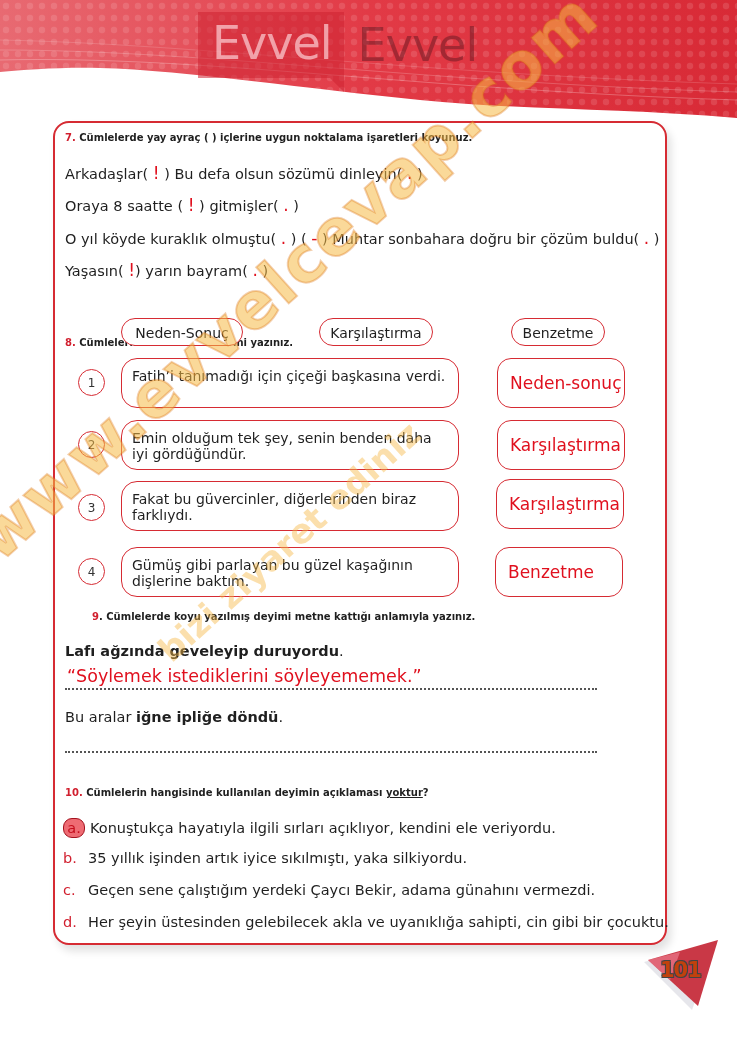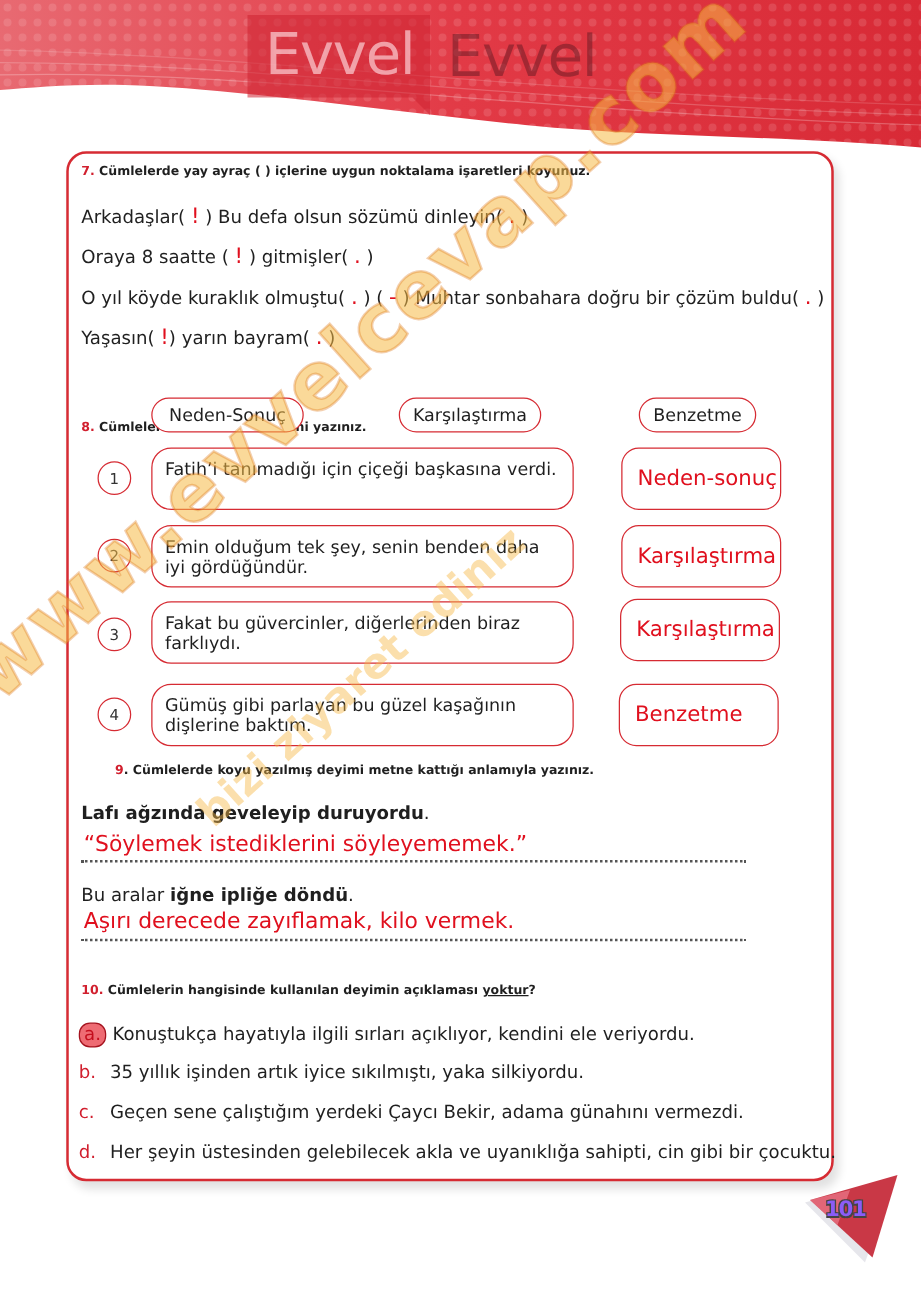--- a/index.html
+++ b/index.html
@@ -86,21 +86,21 @@
     }
     .wm2 {
       position:absolute; left:150px; top:640px; transform:rotate(-42deg); transform-origin:left top;
       font-family:"DejaVu Sans", sans-serif; font-weight:bold; font-size:34px;
       color:rgba(246,185,70,0.45); white-space:nowrap;
     }
 
     .page-num-wrap { position:absolute; left:640px; top:940px; width:90px; height:80px; }
     .page-num {
       position:absolute; left:20px; top:18px; font-family:"DejaVu Sans", sans-serif; font-weight:bold;
-      color:#8b5cf6; font-size:17px; letter-spacing:-1px;
+      color:#c2410c; font-size:21px; letter-spacing:-1px;
       text-shadow:1px 1px 0 #444, -1px -1px 0 #444, 1px -1px 0 #444, -1px 1px 0 #444;
     }
   </style>
 </head>
 <body>
 
 <div class="header">
   <svg width="737" height="120">
     <defs>
       <linearGradient id="bg" x1="0" y1="0" x2="1" y2="0">
@@ -178,21 +178,20 @@
   </div>
   <div class="idiom-label" style="top:520px;">
     <span></span><b>Lafı ağzında geveleyip duruyordu</b><span>.</span>
   </div>
   <div class="idiom-ans" style="top:543px;">“Söylemek istediklerini söyleyememek.”</div>
   <div class="dotted" style="top:565px;"></div>
 
   <div class="idiom-label" style="top:586px;">
     <span>Bu aralar </span><b>iğne ipliğe döndü</b><span>.</span>
   </div>
-  <div class="idiom-ans" style="top:604px;">Aşırı derecede zayıflamak, kilo vermek.</div>
   <div class="dotted" style="top:628px;"></div>
 
   <div class="q-title" style="top:664px;">
     <span class="q-num">10.</span><span> Cümlelerin hangisinde kullanılan deyimin açıklaması </span><span class="underline">yoktur</span><span>?</span>
   </div>
   <div class="opt" style="top:695px;">
     <span class="opt-letter sel">a.</span>
       <span>Konuştukça hayatıyla ilgili sırları açıklıyor, kendini ele veriyordu.</span>
   </div>
   <div class="opt" style="top:727px;">

